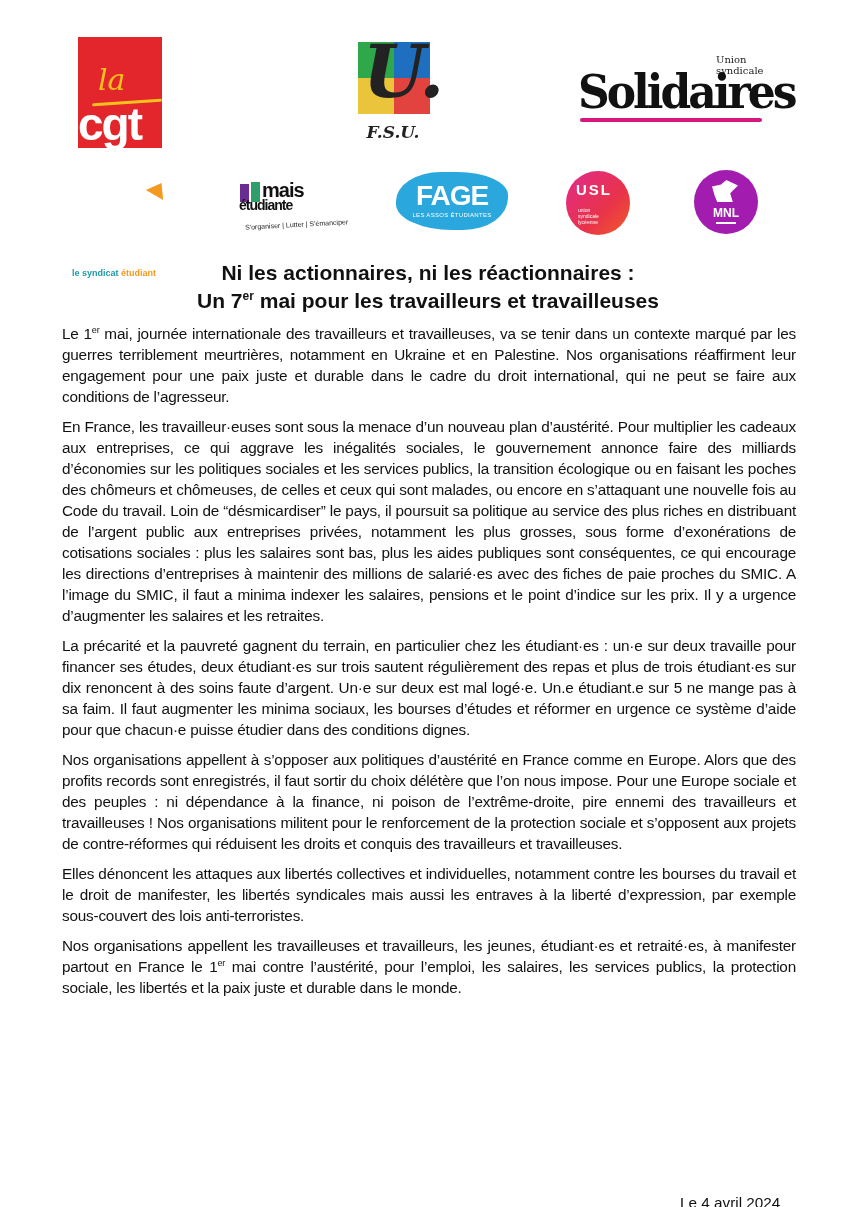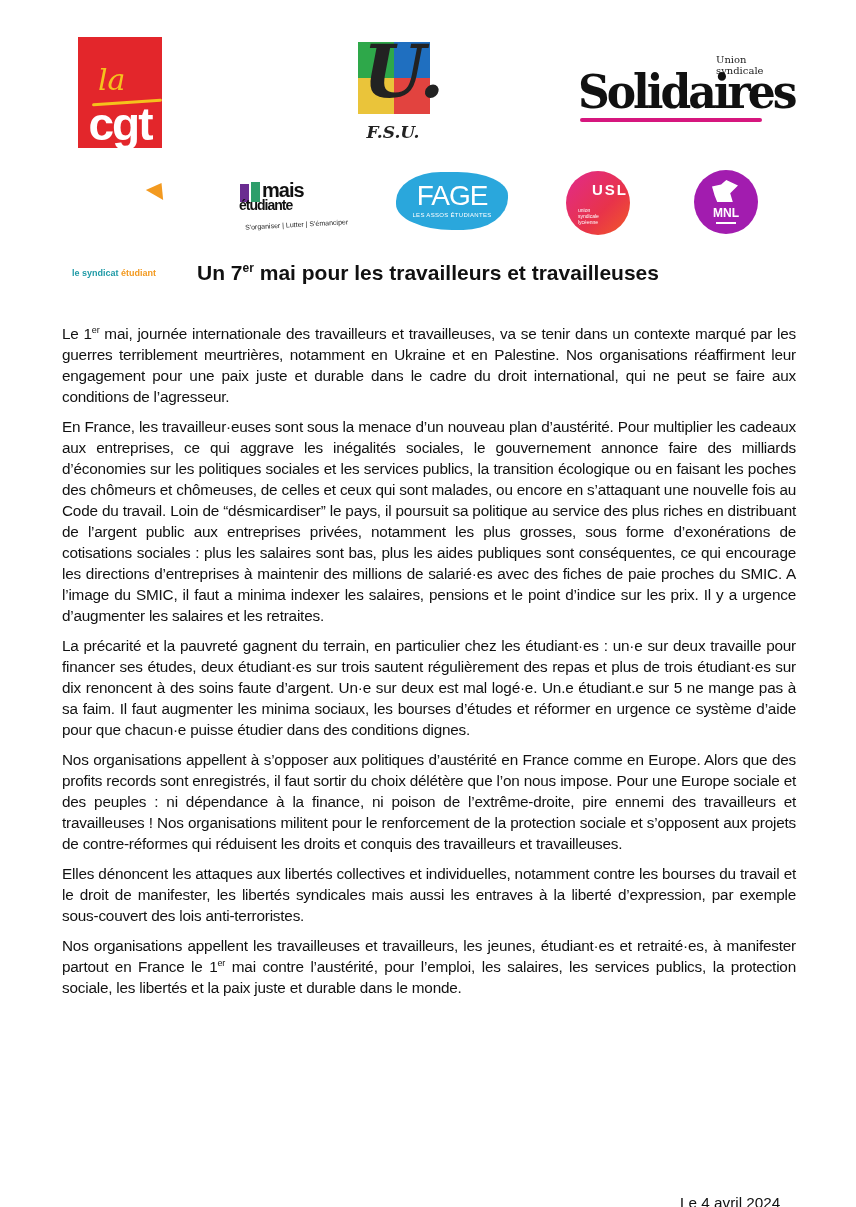--- a/index.html
+++ b/index.html
@@ -2,21 +2,21 @@
 <html><head>
 <meta charset="utf-8">
 <style>
   html, body { margin: 0; padding: 0; background: #ffffff; }
   body { width: 856px; height: 1207px; overflow: hidden; position: relative; font-family: "Liberation Sans", sans-serif; color: #111; }
   .logo { position: absolute; }
   
   .cgt { left: 78px; top: 37px; width: 84px; height: 111px; background: #e3262b; }
   .cgt .la { position: absolute; left: 20px; top: 28px; font-family: "DejaVu Serif", serif; font-style: italic; color: #f5c21c; font-size: 30px; line-height: 1; }
   .cgt .swoosh { position: absolute; left: 14px; top: 64px; width: 70px; height: 3px; background: #f5c21c; transform: rotate(-4deg); border-radius: 2px; }
-  .cgt .txt { position: absolute; left: 0px; top: 64px; width: 84px; text-align: center; color: #fff; font-weight: bold; font-size: 46px; line-height: 1; letter-spacing: -2px; font-family: "Liberation Sans", sans-serif; }
+  .cgt .txt { position: absolute; left: 0px; top: 64px; width: 84px; text-align: left; color: #fff; font-weight: bold; font-size: 46px; line-height: 1; letter-spacing: -2px; font-family: "Liberation Sans", sans-serif; }
   
   .fsu { left: 353px; top: 42px; width: 80px; height: 110px; }
   .fsu .grid { position: absolute; left: 5px; top: 0; width: 72px; height: 72px; }
   .fsu .q { position: absolute; width: 36px; height: 36px; }
   .fsu .u { position: absolute; left: 10px; top: -6px; font-family: "DejaVu Serif", serif; font-style: italic; font-weight: bold; font-size: 72px; color: #222; line-height: 1; }
   .fsu .name { position: absolute; left: 0; top: 80px; width: 80px; text-align: center; font-family: "DejaVu Serif", serif; font-style: italic; font-weight: bold; font-size: 17px; color: #222; }
   
   .sol { left: 578px; top: 52px; width: 190px; height: 70px; }
   .sol .union { position: absolute; left: 138px; top: 2px; font-family: "DejaVu Serif", serif; font-size: 10px; line-height: 11px; color: #222; text-align: left; }
   .sol .word { position: absolute; left: 0; top: 18px; font-family: "DejaVu Serif", serif; font-weight: bold; font-size: 44px; letter-spacing: -3px; color: #111; line-height: 1; transform: scaleY(1.05); }
@@ -30,25 +30,25 @@
   
   .ue { left: 237px; top: 180px; width: 130px; height: 56px; }
   .ue .bar1 { position: absolute; left: 3px; top: 4px; width: 9px; height: 18px; background: #6a2c91; }
   .ue .bar2 { position: absolute; left: 14px; top: 2px; width: 9px; height: 20px; background: #2e9e6b; }
   .ue .l1 { position: absolute; left: 25px; top: 0px; font-weight: bold; font-size: 20px; color: #111; line-height: 1; letter-spacing: -1px; }
   .ue .l2 { position: absolute; left: 2px; top: 18px; font-weight: bold; font-size: 14px; color: #111; line-height: 1; letter-spacing: -1px; }
   .ue .tag { position: absolute; left: 8px; top: 41px; font-size: 7px; color: #222; white-space: nowrap; transform: rotate(-3deg); }
   
   .fage { left: 396px; top: 168px; width: 112px; height: 66px; }
   .fage .splash { position: absolute; left: 0; top: 4px; width: 112px; height: 58px; background: #2aa7dc; border-radius: 40% 45% 40% 50% / 50% 40% 55% 45%; }
-  .fage .word { position: absolute; left: 0; top: 14px; width: 112px; text-align: center; color: #fff; font-weight: normal; font-size: 28px; line-height: 1; letter-spacing: -1px; }
+  .fage .word { position: absolute; left: 0; top: 14px; width: 112px; text-align: center; color: #fff; font-weight: bold; font-size: 28px; line-height: 1; letter-spacing: -1px; }
   .fage .tag { position: absolute; left: 0; top: 44px; width: 112px; text-align: center; color: #fff; font-size: 6px; letter-spacing: 0.3px; }
   
   .usl { left: 566px; top: 171px; width: 64px; height: 64px; border-radius: 50%; background: linear-gradient(135deg, #e12b8c 0%, #e8334a 60%, #f25a28 100%); overflow: hidden; }
-  .usl .letters { position: absolute; left: 10px; top: 10px; color: #fff; font-weight: bold; font-size: 15px; letter-spacing: 2px; margin-left: 16px; }
+  .usl .letters { position: absolute; left: 10px; top: 10px; color: #fff; font-weight: bold; font-size: 15px; letter-spacing: 2px; }
   .usl .tag { position: absolute; left: 12px; top: 36px; color: #fff; font-size: 5px; line-height: 6px; }
   
   .mnl { left: 694px; top: 170px; width: 64px; height: 64px; border-radius: 50%; background: #a21caf; }
   .mnl .shape { position: absolute; left: 18px; top: 10px; width: 26px; height: 22px; background: #fff; clip-path: polygon(0 30%, 35% 20%, 55% 0, 100% 25%, 70% 60%, 80% 100%, 20% 100%, 10% 70%); }
   .mnl .word { position: absolute; left: 0; top: 36px; width: 64px; text-align: center; color: #fff; font-weight: bold; font-size: 12px; }
   .mnl .ul { position: absolute; left: 22px; top: 52px; width: 20px; height: 2px; background: #fff; }
 
   .title { position: absolute; left: 0; top: 259px; width: 856px; text-align: center; font-weight: bold; font-size: 21px; line-height: 28px; color: #111; }
   .title sup { font-size: 12px; vertical-align: 8px; line-height: 0; }
 
@@ -114,20 +114,21 @@
   </div>
 </div>
 
 <div class="logo mnl">
   <span class="shape"></span>
   <span class="word">MNL</span>
   <span class="ul"></span>
 </div>
 
 <div class="title">
+  <div>Ni les actionnaires, ni les réactionnaires :</div>
   <div><span>Un 7</span><sup>er</sup><span> mai pour les travailleurs et travailleuses</span></div>
 </div>
 
 <div class="body">
   <p><span>Le 1</span><sup>er</sup><span> mai, journée internationale des travailleurs et travailleuses, va se tenir dans un contexte marqué par les guerres terriblement meurtrières, notamment en Ukraine et en Palestine. Nos organisations réaffirment leur engagement pour une paix juste et durable dans le cadre du droit international, qui ne peut se faire aux conditions de l’agresseur.</span></p>
   <p>En France, les travailleur·euses sont sous la menace d’un nouveau plan d’austérité. Pour multiplier les cadeaux aux entreprises, ce qui aggrave les inégalités sociales, le gouvernement annonce faire des milliards d’économies sur les politiques sociales et les services publics, la transition écologique ou en faisant les poches des chômeurs et chômeuses, de celles et ceux qui sont malades, ou encore en s’attaquant une nouvelle fois au Code du travail. Loin de “désmicardiser” le pays, il poursuit sa politique au service des plus riches en distribuant de l’argent public aux entreprises privées, notamment les plus grosses, sous forme d’exonérations de cotisations sociales : plus les salaires sont bas, plus les aides publiques sont conséquentes, ce qui encourage les directions d’entreprises à maintenir des millions de salarié·es avec des fiches de paie proches du SMIC. A l’image du SMIC, il faut a minima indexer les salaires, pensions et le point d’indice sur les prix. Il y a urgence d’augmenter les salaires et les retraites.</p>
   <p>La précarité et la pauvreté gagnent du terrain, en particulier chez les étudiant·es : un·e sur deux travaille pour financer ses études, deux étudiant·es sur trois sautent régulièrement des repas et plus de trois étudiant·es sur dix renoncent à des soins faute d’argent. Un·e sur deux est mal logé·e. Un.e étudiant.e sur 5 ne mange pas à sa faim. Il faut augmenter les minima sociaux, les bourses d’études et réformer en urgence ce système d’aide pour que chacun·e puisse étudier dans des conditions dignes.</p>
   <p>Nos organisations appellent à s’opposer aux politiques d’austérité en France comme en Europe. Alors que des profits records sont enregistrés, il faut sortir du choix délétère que l’on nous impose. Pour une Europe sociale et des peuples : ni dépendance à la finance, ni poison de l’extrême-droite, pire ennemi des travailleurs et travailleuses ! Nos organisations militent pour le renforcement de la protection sociale et s’opposent aux projets de contre-réformes qui réduisent les droits et conquis des travailleurs et travailleuses.</p>
   <p>Elles dénoncent les attaques aux libertés collectives et individuelles, notamment contre les bourses du travail et le droit de manifester, les libertés syndicales mais aussi les entraves à la liberté d’expression, par exemple sous-couvert des lois anti-terroristes.</p>
   <p><span>Nos organisations appellent les travailleuses et travailleurs, les jeunes, étudiant·es et retraité·es, à manifester partout en France le 1</span><sup>er</sup><span> mai contre l’austérité, pour l’emploi, les salaires, les services publics, la protection sociale, les libertés et la paix juste et durable dans le monde.</span></p>

